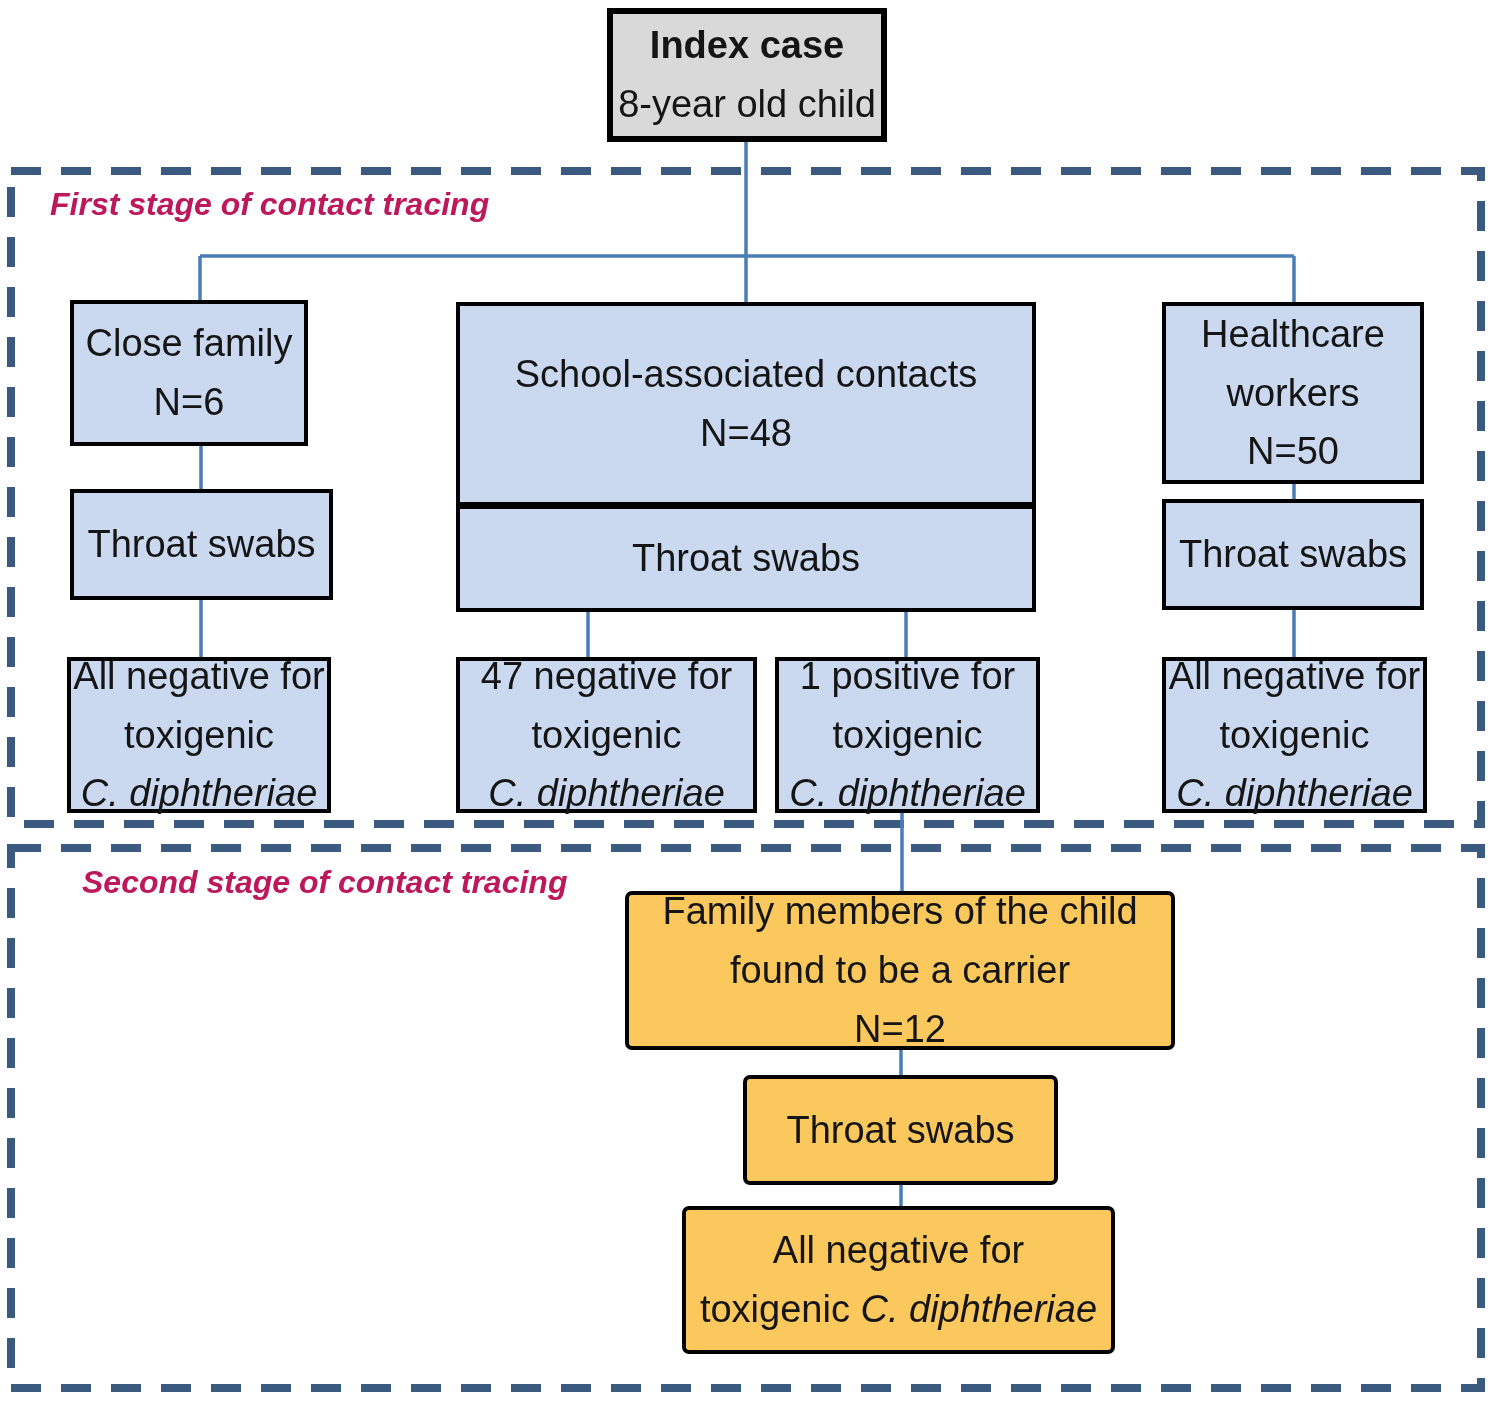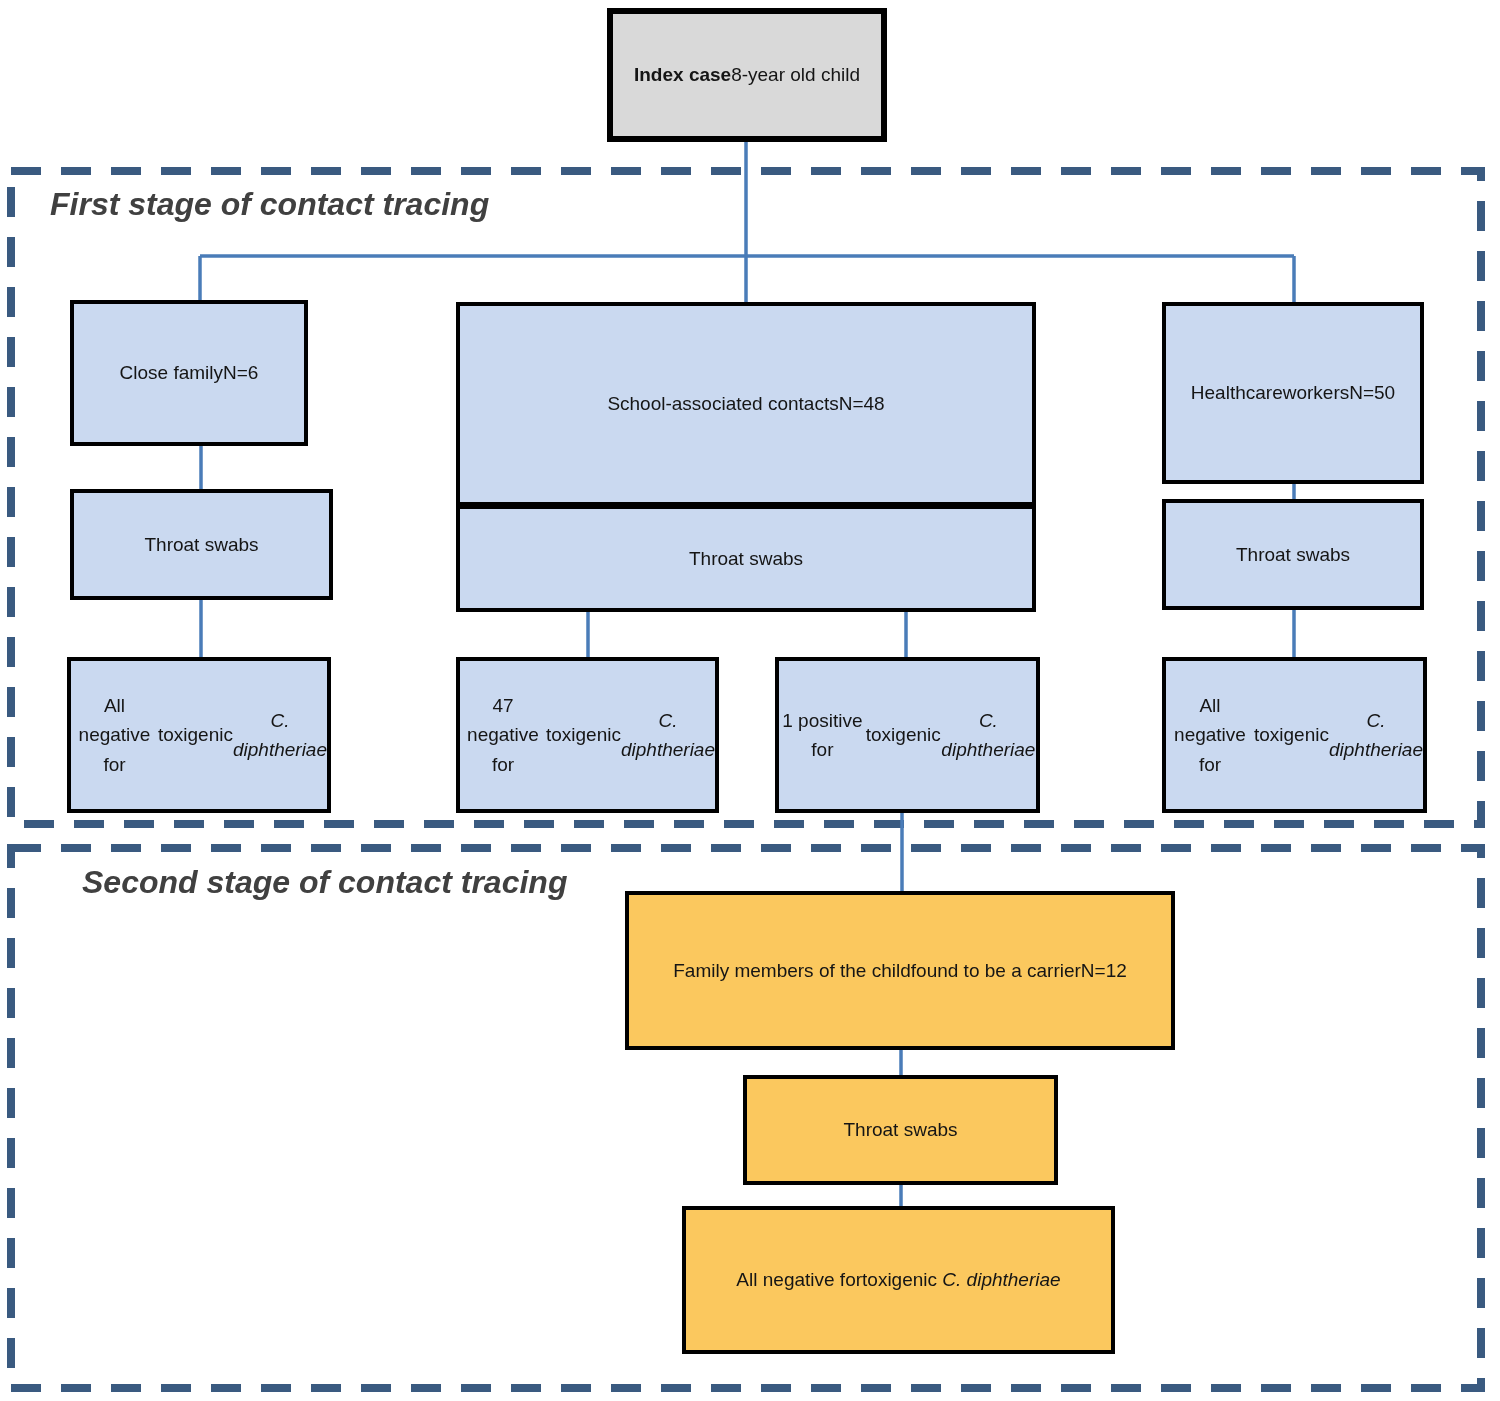--- a/index.html
+++ b/index.html
@@ -18,42 +18,42 @@
     width: 1500px; height: 1401px;
     z-index: 1;
   }
   .box {
     position: absolute;
     z-index: 2;
     box-sizing: border-box;
     border: 4px solid #000000;
     background: #cad9f0;
     display: flex;
-    flex-direction: row;
+    flex-direction: column;
     align-items: center;
     justify-content: center;
     text-align: center;
-    font-size: 19px;
+    font-size: 38px;
     line-height: 1.55;
     color: #151515;
   }
   .box.gray {
     background: #d9d9d9;
     border-width: 6px;
   }
-  .box.orange { background: #fbc85e; }
+  .box.orange { background: #fbc85e; border-radius: 7px; }
   .box .t-bold { font-weight: bold; }
   .box .t-italic { font-style: italic; }
   .stage-label {
     position: absolute;
     z-index: 2;
     font-size: 32px;
     font-weight: bold;
     font-style: italic;
-    color: #404040;
+    color: #be185d;
     white-space: nowrap;
   }
   .line { display: block; }
 </style>
 </head>
 <body>
 
 <div class="canvas">
 
   <svg class="wires" viewBox="0 0 1500 1401" xmlns="http://www.w3.org/2000/svg">
@@ -122,21 +122,21 @@
   <div class="box" style="left:1162px; top:499px; width:262px; height:111px;">
     <span class="line">Throat swabs</span>
   </div>
 
   <div class="box" style="left:67px; top:657px; width:264px; height:156px;">
     <span class="line">All negative for</span>
     <span class="line">toxigenic</span>
     <span class="line t-italic">C. diphtheriae</span>
   </div>
 
-  <div class="box" style="left:456px; top:657px; width:263px; height:156px;">
+  <div class="box" style="left:456px; top:657px; width:301px; height:156px;">
     <span class="line">47 negative for</span>
     <span class="line">toxigenic</span>
     <span class="line t-italic">C. diphtheriae</span>
   </div>
 
   <div class="box" style="left:775px; top:657px; width:265px; height:156px;">
     <span class="line">1 positive for</span>
     <span class="line">toxigenic</span>
     <span class="line t-italic">C. diphtheriae</span>
   </div>

